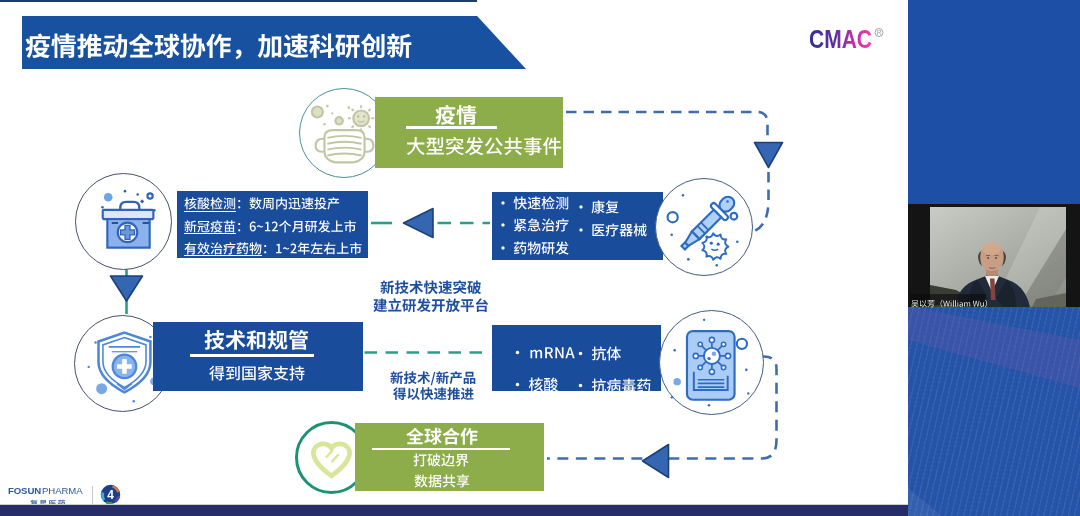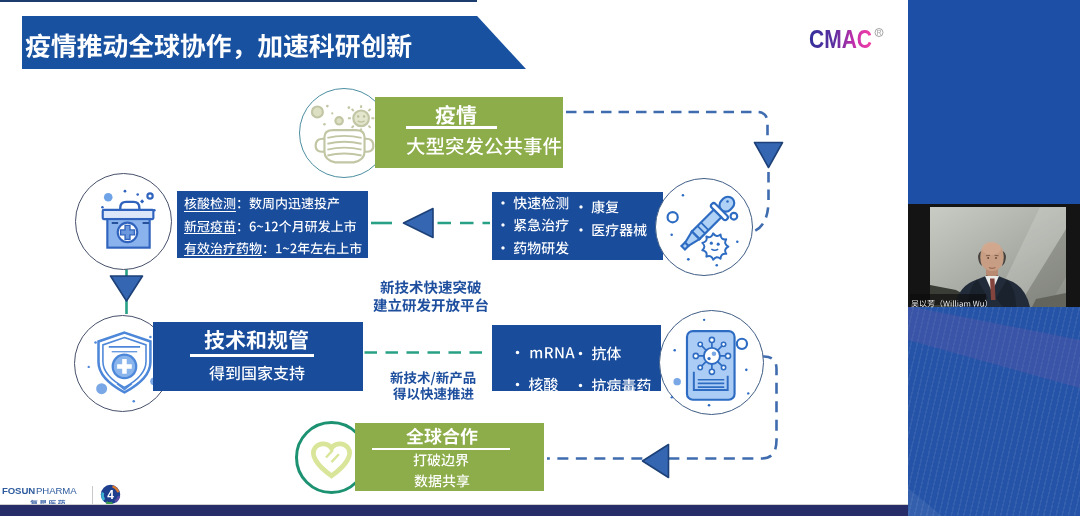--- a/index.html
+++ b/index.html
@@ -234,21 +234,21 @@
 <div style="position:absolute;left:406.0px;top:426.3px;z-index:6;"><svg width="72" height="22" viewBox="0 0 72 22">
       <path transform="translate(0,17.1) scale(0.018000,-0.018000)" fill="#fff" d="M479 859C379 702 196 573 16 498C46 470 81 429 98 398C130 414 162 431 194 450V382H437V266H208V162H437V41H76V-66H931V41H563V162H801V266H563V382H810V446C841 428 873 410 906 393C922 428 957 469 986 496C827 566 687 655 568 782L586 809ZM255 488C344 547 428 617 499 696C576 613 656 546 744 488Z M1380 492C1417 436 1457 360 1471 312L1570 358C1554 407 1511 479 1472 533ZM1021 119 1046 4 1344 99 1400 15C1462 71 1535 139 1605 208V44C1605 29 1599 24 1583 24C1568 23 1521 23 1472 25C1488 -7 1508 -59 1513 -90C1588 -90 1638 -86 1674 -66C1709 -47 1721 -15 1721 45V203C1766 119 1827 51 1910 -13C1924 20 1956 58 1984 79C1898 138 1839 203 1796 290C1846 341 1909 415 1961 484L1857 537C1832 492 1793 437 1756 390C1742 432 1731 479 1721 531V578H1966V688H1881L1937 744C1912 773 1859 816 1817 844L1751 782C1787 756 1830 718 1856 688H1721V849H1605V688H1374V578H1605V336C1521 268 1432 198 1366 149L1355 215L1253 185V394H1340V504H1253V681H1354V792H1036V681H1141V504H1041V394H1141V152C1096 139 1055 127 1021 119Z M2509 854C2403 698 2213 575 2028 503C2062 472 2097 427 2116 393C2161 414 2207 438 2251 465V416H2752V483C2800 454 2849 430 2898 407C2914 445 2949 490 2980 518C2844 567 2711 635 2582 754L2616 800ZM2344 527C2403 570 2459 617 2509 669C2568 612 2626 566 2683 527ZM2185 330V-88H2308V-44H2705V-84H2834V330ZM2308 67V225H2705V67Z M3516 840C3470 696 3391 551 3302 461C3328 442 3375 399 3394 377C3440 429 3485 497 3526 572H3563V-89H3687V133H3960V245H3687V358H3947V467H3687V572H3972V686H3582C3600 727 3617 769 3631 810ZM3251 846C3200 703 3113 560 3022 470C3043 440 3077 371 3088 342C3109 364 3130 388 3150 414V-88H3271V600C3308 668 3341 739 3367 809Z"></path>
     </svg></div>
 <div style="position:absolute;left:371.5px;top:447.6px;width:138.5px;height:2.4px;z-index:5;background:#fff;"></div>
 <div style="position:absolute;left:413.0px;top:452.4px;z-index:6;"><svg width="56" height="18" viewBox="0 0 56 18">
       <path transform="translate(0,13.3) scale(0.014000,-0.014000)" fill="#fff" d="M188 844V647H46V557H188V362L37 324L64 230L188 264V33C188 19 182 14 168 14C155 13 112 13 68 15C80 -11 94 -50 97 -75C168 -75 212 -73 242 -57C272 -43 283 -18 283 32V291L423 332L411 421L283 387V557H410V647H283V844ZM421 764V669H692V47C692 29 685 23 665 22C644 22 570 21 502 25C517 -3 535 -50 540 -78C634 -78 699 -77 740 -60C780 -43 794 -13 794 46V669H965V764Z M1048 795V709H1165C1138 565 1092 431 1024 341C1038 315 1058 258 1062 234C1079 255 1096 278 1111 303V-38H1192V40H1369V485H1196C1221 556 1242 632 1257 709H1391V795ZM1192 402H1287V124H1192ZM1437 693V431C1437 291 1428 99 1340 -37C1360 -45 1397 -69 1411 -83C1486 31 1510 193 1518 330C1551 247 1595 172 1648 107C1593 56 1530 16 1464 -10C1482 -27 1505 -61 1516 -82C1585 -51 1649 -9 1706 45C1763 -8 1829 -51 1904 -82C1917 -59 1944 -24 1964 -6C1889 20 1823 59 1766 109C1836 196 1890 305 1920 438L1866 458L1850 455H1724V610H1848C1839 567 1828 525 1818 495L1891 477C1912 529 1933 611 1948 683L1889 696L1874 693H1724V844H1639V693ZM1639 610V455H1520V610ZM1816 373C1791 296 1753 228 1706 170C1655 229 1615 298 1586 373Z M2077 782C2131 729 2196 655 2226 608L2305 668C2272 714 2204 784 2150 834ZM2544 832C2543 777 2542 723 2540 671H2341V579H2533C2516 400 2466 249 2311 152C2336 135 2365 104 2379 81C2552 197 2610 373 2632 579H2828C2819 321 2807 217 2783 192C2773 181 2762 178 2743 179C2719 179 2665 179 2607 183C2625 156 2638 115 2640 87C2696 84 2753 84 2785 87C2821 91 2845 101 2868 130C2903 172 2915 294 2927 628C2927 640 2927 671 2927 671H2639C2642 723 2644 777 2645 832ZM2257 508H2038V415H2162V122C2118 103 2068 60 2018 4L2088 -89C2131 -23 2175 43 2207 43C2229 43 2264 8 2307 -19C2381 -63 2465 -74 2597 -74C2700 -74 2877 -68 2949 -63C2951 -34 2967 16 2978 42C2877 29 2717 20 2601 20C2484 20 2393 27 2326 69C2296 87 2275 103 2257 115Z M3246 569H3451V476H3246ZM3547 569H3754V476H3547ZM3246 733H3451V642H3246ZM3547 733H3754V642H3547ZM3616 269V-81H3714V253C3772 214 3837 182 3903 161C3917 185 3946 222 3967 242C3854 270 3742 327 3668 398H3852V811H3152V398H3334C3259 327 3148 267 3040 235C3061 216 3089 180 3103 157C3172 182 3242 218 3304 262V209C3304 138 3285 47 3113 -14C3134 -32 3165 -67 3177 -90C3375 -14 3401 110 3401 206V270H3315C3367 308 3414 351 3450 398H3558C3594 350 3639 307 3691 269Z"></path>
     </svg></div>
 <div style="position:absolute;left:414.0px;top:472.9px;z-index:6;"><svg width="56" height="18" viewBox="0 0 56 18">
       <path transform="translate(0,13.3) scale(0.014000,-0.014000)" fill="#fff" d="M435 828C418 790 387 733 363 697L424 669C451 701 483 750 514 795ZM79 795C105 754 130 699 138 664L210 696C201 731 174 784 147 823ZM394 250C373 206 345 167 312 134C279 151 245 167 212 182L250 250ZM97 151C144 132 197 107 246 81C185 40 113 11 35 -6C51 -24 69 -57 78 -78C169 -53 253 -16 323 39C355 20 383 2 405 -15L462 47C440 62 413 78 384 95C436 153 476 224 501 312L450 331L435 328H288L307 374L224 390C216 370 208 349 198 328H66V250H158C138 213 116 179 97 151ZM246 845V662H47V586H217C168 528 97 474 32 447C50 429 71 397 82 376C138 407 198 455 246 508V402H334V527C378 494 429 453 453 430L504 497C483 511 410 557 360 586H532V662H334V845ZM621 838C598 661 553 492 474 387C494 374 530 343 544 328C566 361 587 398 605 439C626 351 652 270 686 197C631 107 555 38 450 -11C467 -29 492 -68 501 -88C600 -36 675 29 732 111C780 33 840 -30 914 -75C928 -52 955 -18 976 -1C896 42 833 111 783 197C834 298 866 420 887 567H953V654H675C688 709 699 767 708 826ZM799 567C785 464 765 375 735 297C702 379 677 470 660 567Z M1484 236V-84H1567V-49H1846V-82H1932V236H1745V348H1959V428H1745V529H1928V802H1389V498C1389 340 1381 121 1278 -31C1300 -40 1339 -69 1356 -85C1436 33 1466 200 1476 348H1655V236ZM1481 720H1838V611H1481ZM1481 529H1655V428H1480L1481 498ZM1567 28V157H1846V28ZM1156 843V648H1040V560H1156V358L1026 323L1048 232L1156 265V30C1156 16 1151 12 1139 12C1127 12 1090 12 1050 13C1062 -12 1073 -52 1075 -74C1139 -75 1180 -72 1207 -57C1234 -42 1243 -18 1243 30V292L1353 326L1341 412L1243 383V560H1351V648H1243V843Z M2580 145C2672 75 2792 -24 2850 -84L2942 -28C2878 33 2753 128 2664 192ZM2318 190C2263 118 2154 33 2057 -18C2079 -35 2113 -64 2133 -85C2232 -27 2344 65 2417 152ZM2084 641V550H2271V332H2046V239H2957V332H2729V550H2924V641H2729V836H2631V641H2369V836H2271V641ZM2369 332V550H2631V332Z M3279 558H3721V483H3279ZM3185 626V416H3821V626ZM3448 238V185H3052V104H3448V11C3448 -4 3442 -8 3424 -9C3406 -9 3333 -10 3270 -7C3283 -30 3297 -61 3303 -85C3391 -85 3453 -86 3493 -75C3534 -63 3548 -42 3548 7V104H3950V185H3548V198C3658 227 3768 269 3852 315L3791 368L3770 364H3147V289H3620C3566 269 3504 251 3448 238ZM3423 834C3433 812 3443 786 3451 762H3063V682H3935V762H3558C3548 791 3534 825 3519 852Z"></path>
     </svg></div>
-<div style="position:absolute;left:2px;top:483.2px;z-index:4;">
+<div style="position:absolute;left:8px;top:483.2px;z-index:4;">
 <svg width="85" height="13" viewBox="0 0 85 13">
 <text x="0" y="10" font-family="Liberation Sans,sans-serif" font-weight="bold" font-size="9.6" fill="#2d5b9d" letter-spacing="-0.1">FOSUN</text>
 <text x="34" y="10" font-family="Liberation Sans,sans-serif" font-size="9.6" fill="#2d5b9d" letter-spacing="-0.1">PHARMA</text>
 </svg></div>
 <div style="position:absolute;left:29.5px;top:495.4px;z-index:4;"><svg width="37" height="10" viewBox="0 0 37 10">
       <path transform="translate(0,7.6) scale(0.008000,-0.008000)" fill="#4a6fb0" d="M318 429H729V387H318ZM318 544H729V502H318ZM245 850C202 756 122 667 38 612C60 591 99 544 114 522C142 543 171 568 198 596V308H304C247 245 164 188 81 150C105 132 145 95 164 74C199 93 235 117 270 144C301 113 336 86 374 62C266 37 146 22 24 15C42 -12 61 -60 68 -90C223 -76 377 -50 511 -4C625 -46 760 -70 910 -80C924 -49 951 -2 974 23C857 27 749 38 652 58C732 101 799 156 847 225L772 272L754 267H404L433 302L416 308H855V623H223L260 667H922V764H326C336 781 345 799 354 817ZM658 180C615 148 562 122 503 100C445 122 396 148 356 180Z M1424 586H1868V532H1424ZM1424 723H1868V671H1424ZM1306 814V441H1353C1316 363 1253 286 1186 236C1215 220 1264 183 1287 162C1317 189 1349 224 1379 262H1592V201H1333V107H1592V39H1209V-64H2094V39H1716V107H1985V201H1716V262H2030V362H1716V423H1592V362H1446C1457 380 1466 399 1475 417L1392 441H1992V814Z M3239 804H2380V-58H3260V56H3101L3172 136C3119 184 3020 249 2936 300H3212V404H2937V500H3170V601H2760C2770 619 2779 638 2786 657L2674 685C2647 612 2595 540 2535 495C2562 481 2611 454 2634 435C2654 453 2675 475 2694 500H2818V404H2540V300H2799C2770 241 2700 185 2539 147C2565 124 2599 82 2613 57C2754 99 2836 155 2883 217C2963 165 3050 101 3097 56H2501V690H3239Z M3978 314C4017 252 4052 169 4063 116L4169 156C4157 211 4117 289 4077 350ZM3496 42 3516 -67C3621 -49 3760 -24 3892 0L3885 101C3744 78 3595 55 3496 42ZM4002 638C3974 533 3920 429 3855 365C3882 350 3930 319 3952 300C3983 336 4014 382 4041 433H4261C4252 171 4239 66 4217 41C4207 28 4197 26 4180 26C4160 26 4117 26 4070 30C4090 -2 4104 -50 4106 -84C4156 -86 4205 -86 4236 -81C4272 -76 4296 -65 4320 -33C4353 9 4366 138 4379 484C4380 499 4381 535 4381 535H4088C4098 561 4107 587 4115 613ZM3506 783V679H3715V624H3832V679H4061V625H4178V679H4396V783H4178V850H4061V783H3832V850H3715V783ZM3538 109C3566 121 3609 130 3872 163C3872 187 3876 232 3881 262L3692 243C3762 310 3831 390 3889 471L3796 522C3777 491 3756 460 3734 430L3640 427C3683 477 3726 537 3760 595L3655 638C3620 556 3560 476 3541 454C3523 432 3506 417 3489 413C3500 385 3517 335 3523 313C3539 319 3563 325 3653 331C3624 297 3598 272 3585 260C3553 229 3530 211 3505 206C3517 179 3533 128 3538 109Z"></path>
     </svg></div>
 <div style="position:absolute;left:91.5px;top:486px;width:1px;height:19px;z-index:4;background:#c9c9c9;"></div>
 <div style="position:absolute;left:100px;top:484px;z-index:4;">
 <svg width="21" height="21" viewBox="0 0 21 21">

